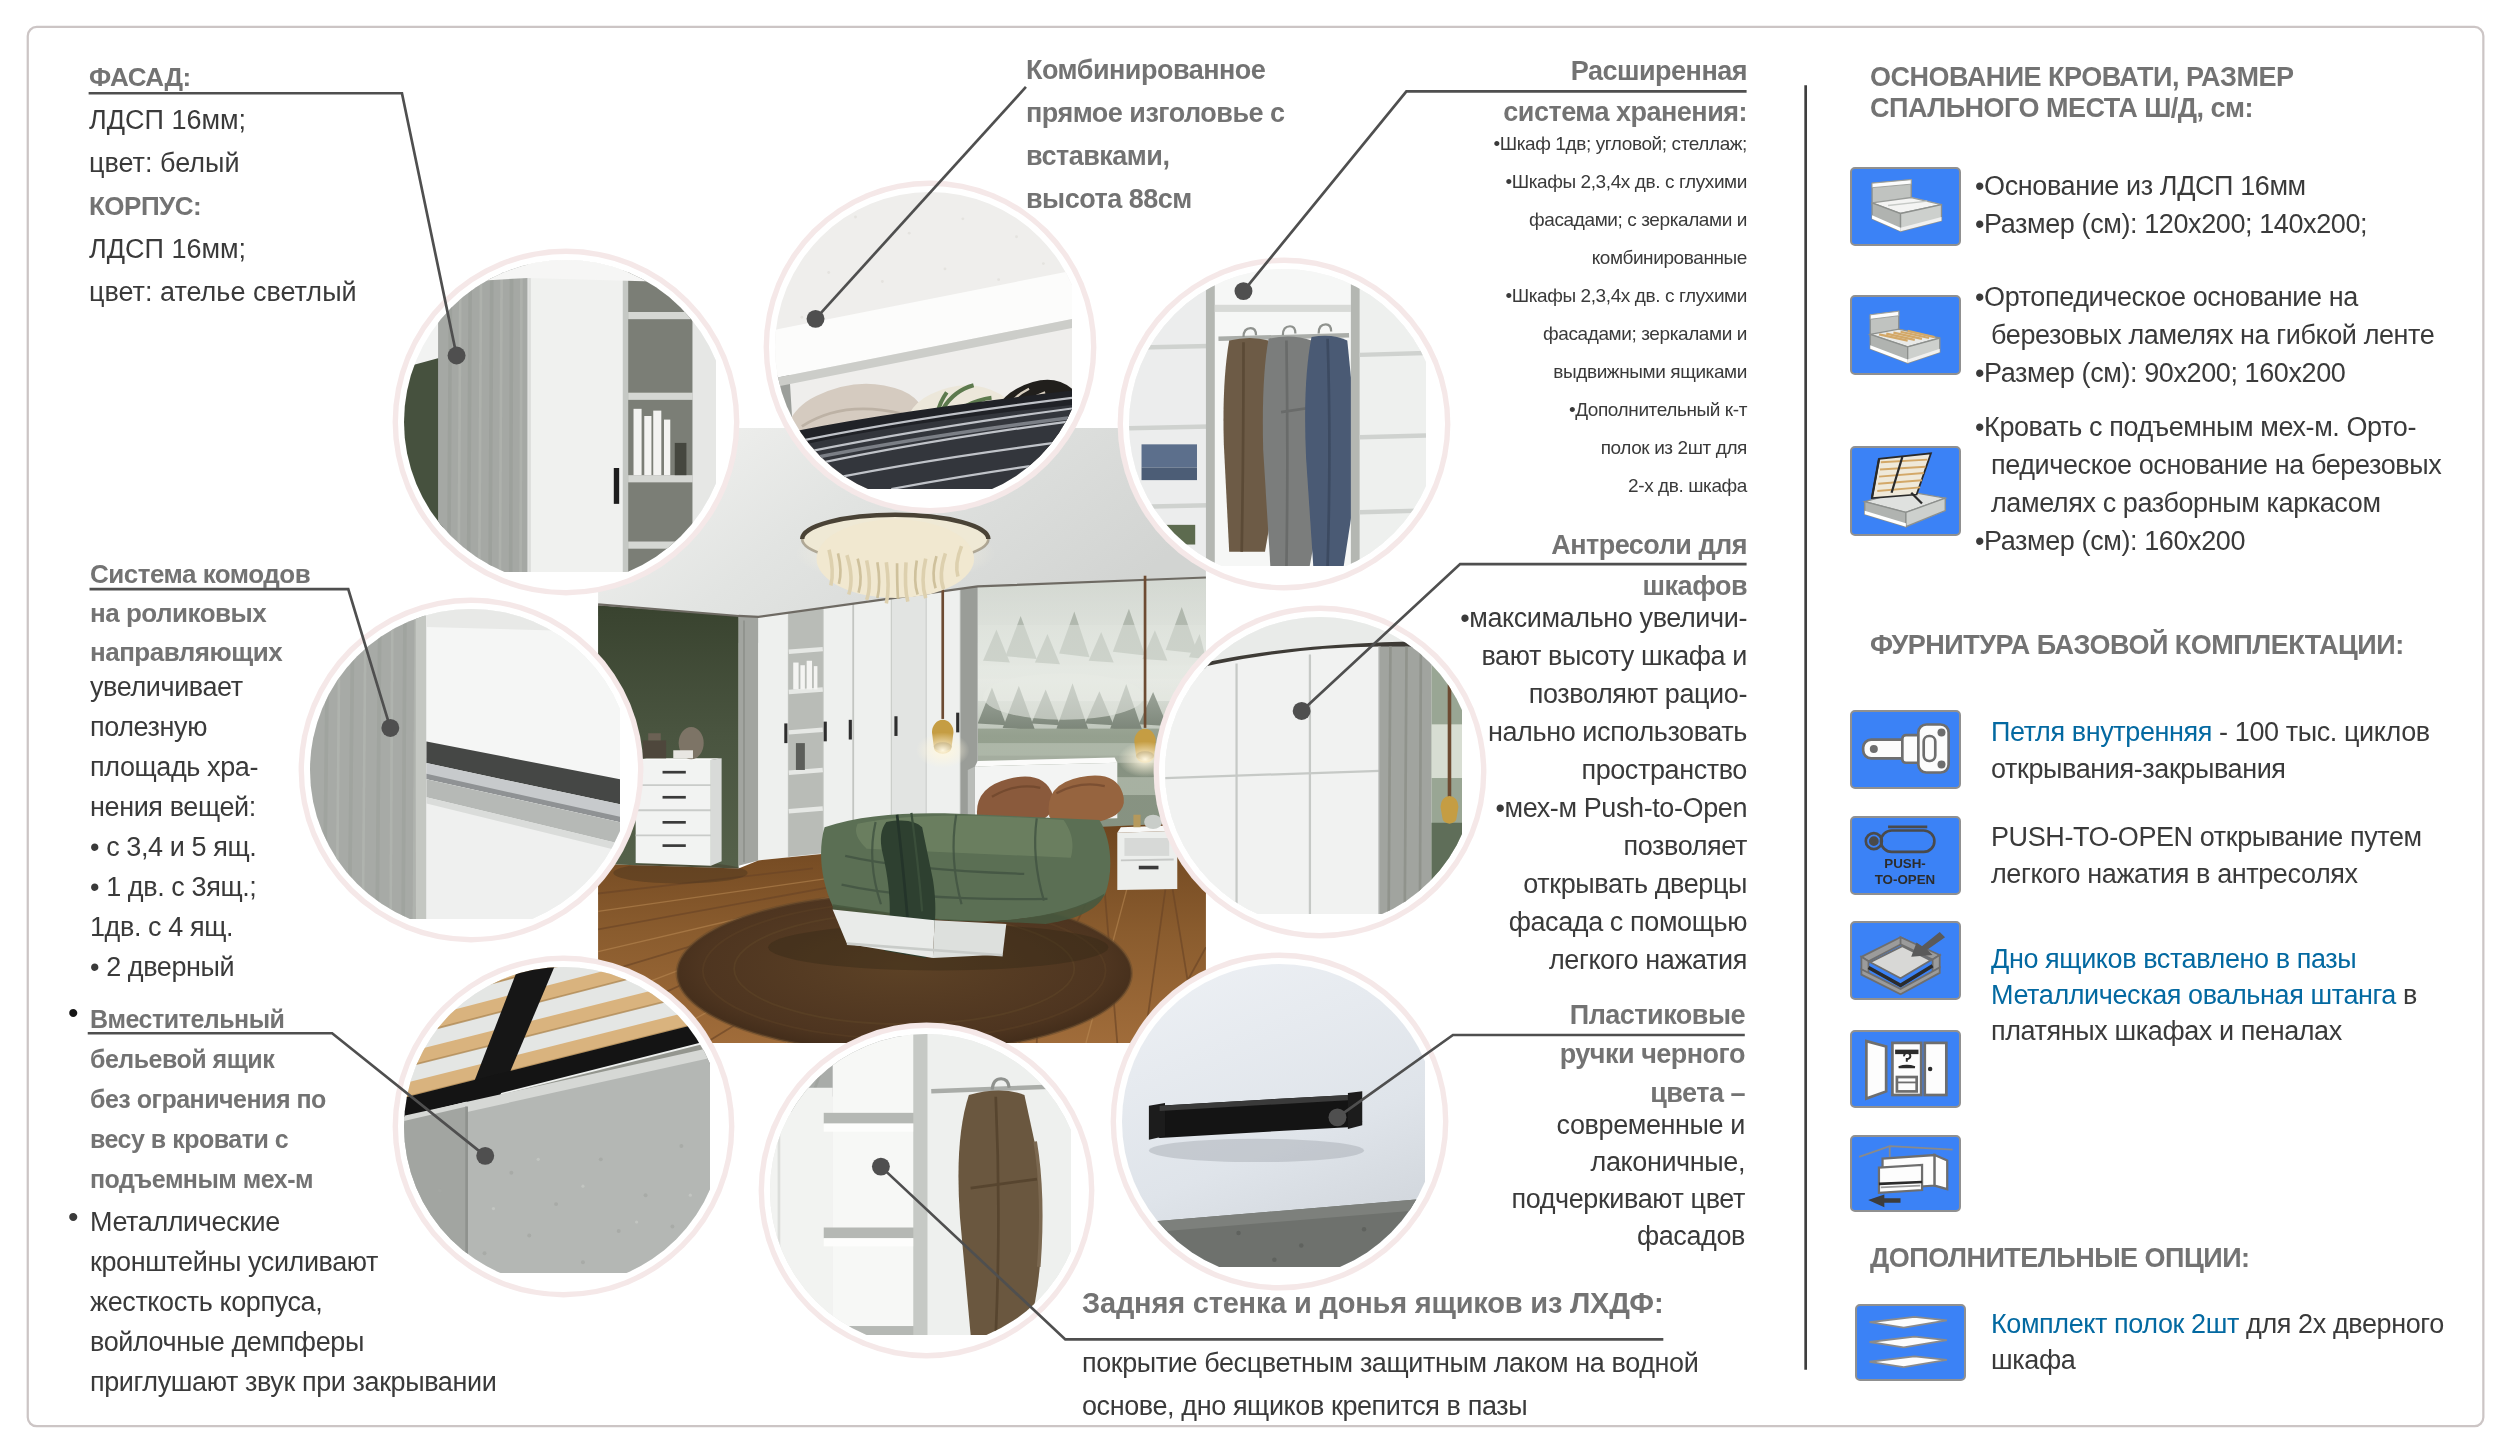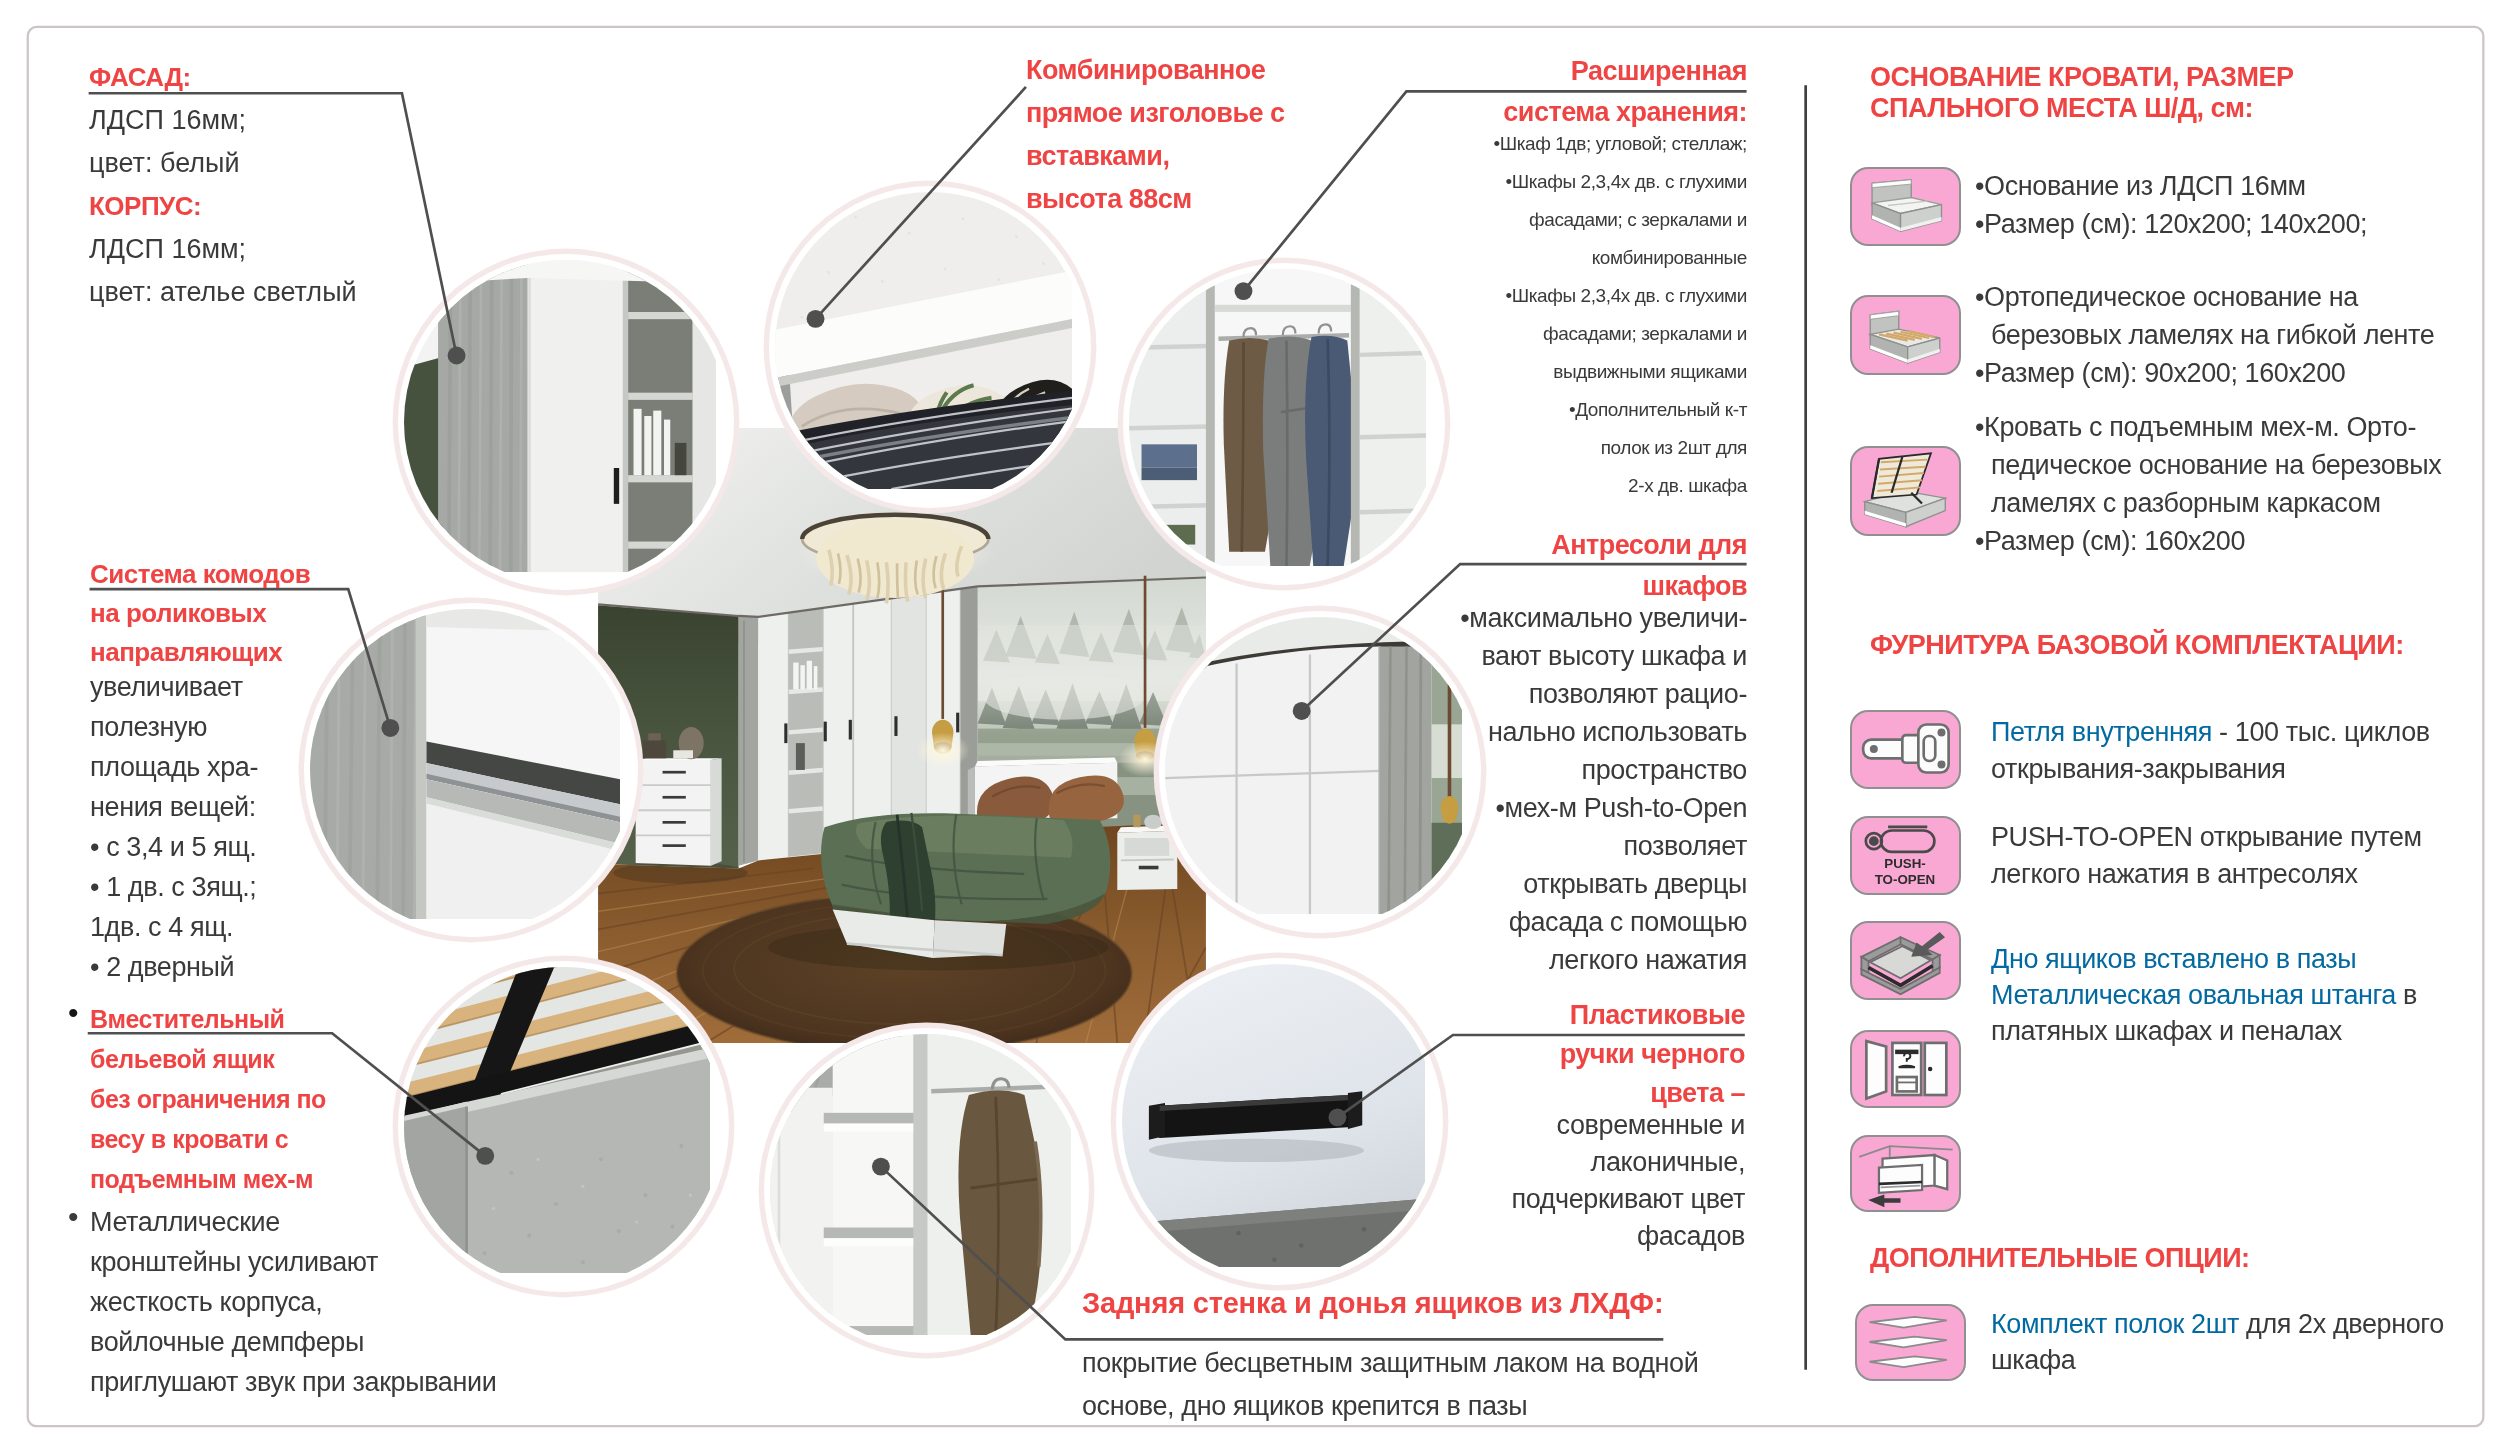--- a/index.html
+++ b/index.html
@@ -1,23 +1,23 @@
 <!DOCTYPE html>
 <html style="font-size:14.3px"><head><meta charset="utf-8">
 <style>
 html,body{margin:0;padding:0}
 #pg{position:relative;width:2512px;height:1455px;background:#ffffff;overflow:hidden;font-family:"Liberation Sans",sans-serif}
 .ab{position:absolute}
-.h{font-weight:700;color:#ef4444;letter-spacing:-0.5px}
+.h{font-weight:700;color:#737373;letter-spacing:-0.5px}
 .t{font-weight:400;color:#3a3a3a;letter-spacing:-0.4px}
 .r{text-align:right}
 .nw{white-space:nowrap}
 .circ{position:absolute;border-radius:50%;border:6.3px solid #fff;box-shadow:0 0 0 5.4px #f5e8e8;overflow:hidden;background:#fff}
 .circ svg{display:block}
-.ic{position:absolute;border:2.7px solid #909090;border-radius:18px;background:#f9a8d4;box-sizing:border-box}
+.ic{position:absolute;border:2.7px solid #909090;border-radius:5px;background:#3b82f6;box-sizing:border-box}
 b.k{font-weight:400;color:#0369a1}
 </style></head>
 <body>
 <div id="pg">
 
 <svg class="ab" style="left:598px;top:428px" width="608" height="615" viewBox="0 0 679 687">
 <defs>
 <linearGradient id="mist" x1="0" y1="0" x2="0" y2="1">
           <stop offset="0" stop-color="#dfe3dd" stop-opacity="0.55"></stop>
           <stop offset="0.4" stop-color="#eef1ec" stop-opacity="0.5"></stop>

